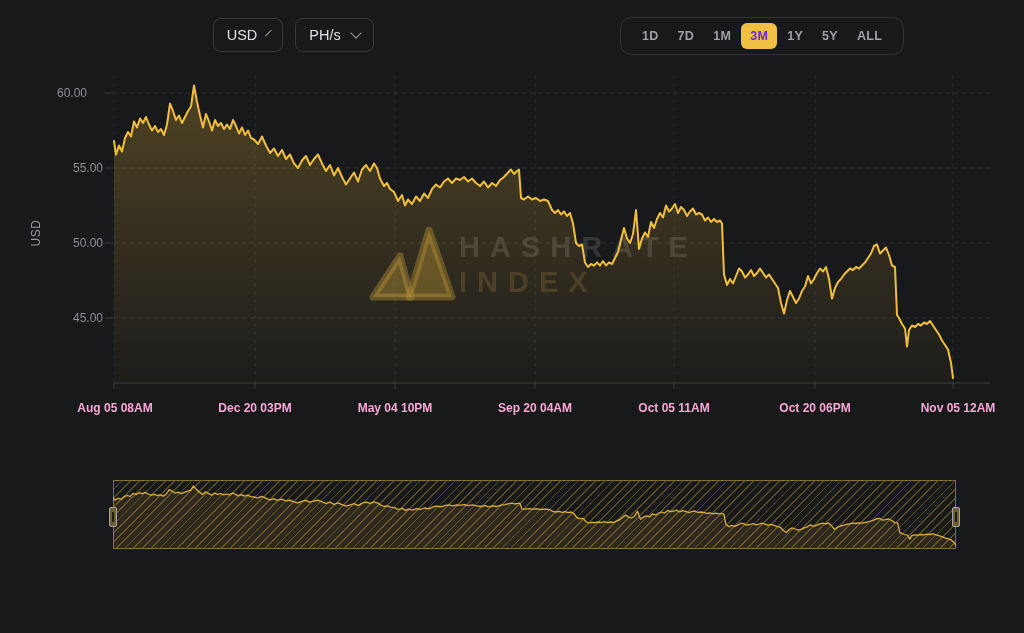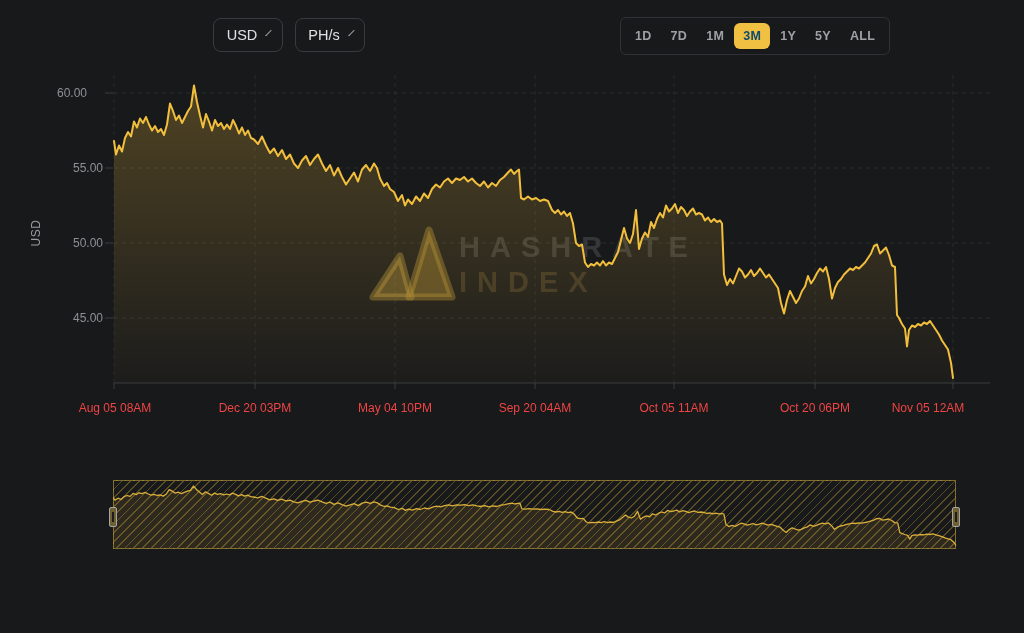--- a/index.html
+++ b/index.html
@@ -7,31 +7,31 @@
        font-family:"Liberation Sans",sans-serif;-webkit-font-smoothing:antialiased;}
   .abs{position:absolute;}
 
   
   .title{left:24px;top:26px;font-size:17px;font-weight:700;color:#f2f3f5;letter-spacing:.2px;}
   .dd{top:18px;height:34px;border:1px solid #3a3b3f;border-radius:8px;display:flex;
       align-items:center;justify-content:center;padding:0 13px;cursor:pointer;}
   .dd-label{font-size:14.5px;color:#dfe0e3;}
   .chev{width:7px;height:7px;border-right:1.6px solid #9a9c9f;border-bottom:1.6px solid #9a9c9f;
         transform:rotate(45deg);margin-left:11px;margin-top:-4px;}
-  .rangegrp{left:620px;top:17px;height:38px;border:1px solid #303134;border-radius:6px;
-        display:flex;align-items:center;padding:0 5px;gap:1px;box-sizing:border-box;}
+  .rangegrp{left:620px;top:17px;height:38px;border:1px solid #303134;border-radius:11px;
+        display:flex;align-items:center;padding:0 12px;gap:1px;box-sizing:border-box;}
   .rbtn{font-size:12.5px;font-weight:700;color:#9fa1a5;padding:6px 9px;border-radius:6px;
         letter-spacing:.3px;cursor:pointer;}
-  .rbtn.active{background:#f0c043;color:#0c4a6e;}
+  .rbtn.active{background:#f0c043;color:#6d28d9;}
 
   
   .ylab{font-size:12px;color:#8e9094;width:60px;text-align:right;}
   .yaxis-title{left:6px;top:226px;width:60px;font-size:12px;color:#9a9c9f;
                transform:rotate(-90deg);transform-origin:center;text-align:center;letter-spacing:.5px;}
-  .xlab{font-size:12px;color:#ef4444;top:401px;transform:translateX(-50%);white-space:nowrap;}
+  .xlab{font-size:12px;color:#f9a8d4;top:401px;transform:translateX(-50%);white-space:nowrap;font-weight:bold;}
 
   
   .wm-text1{left:459px;top:231px;font-size:29px;font-weight:700;letter-spacing:10px;
             color:rgba(255,255,255,0.13);}
   .wm-text2{left:459px;top:266px;font-size:29px;font-weight:700;letter-spacing:10px;
             color:rgba(235,190,95,0.16);}
 
   
   .nav-sel{left:113px;top:480px;width:843px;height:69px;box-sizing:border-box;
      border:1px solid rgba(212,174,60,0.55);
@@ -49,21 +49,21 @@
 <body>
 
 <div class="app">
 
 
   <div class="abs dd" style="left:213px;width:70px;box-sizing:border-box;">
     <span class="dd-label">USD</span>
     <span class="chev"></span>
   </div>
 
-  <div class="abs dd" style="left:295px;width:70px;box-sizing:border-box;text-align:center;">
+  <div class="abs dd" style="left:295px;width:79px;box-sizing:border-box;text-align:center;">
     <span class="dd-label">PH/s</span>
     <span class="chev"></span>
   </div>
 
   <div class="abs rangegrp">
     <span class="rbtn">1D</span>
     <span class="rbtn">7D</span>
     <span class="rbtn">1M</span>
     <span class="rbtn active">3M</span>
     <span class="rbtn">1Y</span>
@@ -133,21 +133,21 @@
       <line x1="953" y1="383" x2="953" y2="389"></line>
     </g>
   </svg>
 
   <div class="abs xlab" style="left:115px;">Aug 05 08AM</div>
   <div class="abs xlab" style="left:255px;">Dec 20 03PM</div>
   <div class="abs xlab" style="left:395px;">May 04 10PM</div>
   <div class="abs xlab" style="left:535px;">Sep 20 04AM</div>
   <div class="abs xlab" style="left:674px;">Oct 05 11AM</div>
   <div class="abs xlab" style="left:815px;">Oct 20 06PM</div>
-  <div class="abs xlab" style="left:928px;">Nov 05 12AM</div>
+  <div class="abs xlab" style="left:958px;">Nov 05 12AM</div>
 
   <div class="abs nav-sel"></div>
   <svg class="abs" style="left:113px;top:480px;" width="877" height="70" viewBox="0 0 877 70">
     <path id="nav-area" d="M0.0 17.3 L2.0 20.1 L5.1 18.2 L8.0 19.5 L11.0 16.7 L14.1 15.5 L17.1 16.4 L20.1 13.4 L23.1 14.6 L26.1 12.8 L29.2 13.7 L32.1 12.4 L35.2 14.0 L38.2 15.2 L41.2 14.3 L44.2 15.5 L47.2 14.9 L50.2 16.1 L53.3 14.0 L56.2 9.7 L59.3 11.2 L62.3 13.1 L65.3 12.1 L68.3 13.7 L71.3 12.4 L74.4 11.2 L77.4 10.3 L80.4 6.0 L83.4 9.4 L86.4 12.1 L89.4 14.6 L92.5 11.8 L95.4 13.4 L98.5 15.2 L101.5 13.1 L104.5 14.3 L107.5 13.7 L110.5 14.9 L113.6 14.0 L116.6 14.9 L119.5 13.1 L122.6 14.3 L125.6 15.8 L128.6 14.6 L131.6 16.1 L134.6 15.2 L137.7 16.7 L140.7 17.0 L144.7 17.9 L148.7 16.4 L152.8 18.2 L156.7 19.8 L160.8 18.8 L164.8 20.4 L168.8 19.2 L172.8 21.0 L176.9 20.1 L180.8 21.9 L184.9 22.8 L188.9 21.3 L192.9 20.4 L196.9 22.2 L201.0 21.0 L204.9 20.1 L209.0 21.9 L213.0 23.4 L217.0 22.2 L221.0 24.3 L225.1 22.8 L229.1 24.6 L233.1 26.2 L237.1 24.9 L241.2 23.7 L245.1 25.6 L249.2 23.1 L253.2 22.2 L257.2 23.4 L261.2 21.9 L264.3 22.8 L267.2 24.9 L271.3 26.5 L274.3 25.9 L277.3 27.1 L281.3 27.7 L285.4 29.5 L289.4 28.3 L292.4 30.4 L295.4 29.2 L299.4 30.1 L303.5 28.6 L307.4 29.5 L311.5 28.0 L315.5 28.9 L319.5 27.1 L323.5 26.2 L327.6 26.8 L331.6 25.6 L335.6 24.9 L339.6 25.9 L343.6 24.9 L347.7 25.2 L351.7 24.6 L355.7 25.6 L359.7 24.9 L363.8 25.9 L367.7 26.5 L371.8 25.6 L375.8 26.8 L379.8 25.9 L383.8 26.5 L387.9 25.2 L391.8 24.6 L395.9 23.7 L398.9 23.1 L401.9 24.0 L404.9 23.4 L406.9 23.1 L408.9 28.9 L412.0 29.2 L415.9 28.6 L420.0 29.2 L424.0 28.9 L428.0 29.5 L432.0 29.2 L436.1 29.5 L440.0 31.3 L443.1 32.0 L446.1 31.3 L449.2 32.3 L452.1 31.6 L455.1 32.6 L458.2 32.0 L461.2 34.1 L464.2 38.0 L467.2 38.7 L470.2 38.4 L473.3 42.0 L476.3 42.9 L479.2 42.3 L482.3 42.6 L485.3 42.0 L488.3 42.6 L491.3 41.7 L494.3 42.6 L497.4 42.0 L500.4 42.3 L503.4 41.1 L506.4 39.9 L509.4 37.4 L512.5 35.0 L515.4 37.1 L518.4 38.0 L521.5 36.2 L524.5 31.3 L527.5 39.3 L530.5 37.1 L533.5 35.9 L536.6 36.8 L539.5 33.8 L542.6 35.0 L545.6 33.2 L548.6 32.0 L551.6 32.9 L554.6 30.4 L557.6 31.6 L560.7 31.0 L563.6 30.1 L566.7 32.0 L569.7 30.7 L572.7 31.3 L575.8 32.6 L578.7 31.6 L581.8 31.0 L584.8 32.3 L587.8 32.0 L590.8 32.3 L593.8 33.5 L596.8 32.9 L599.9 33.8 L602.8 33.2 L605.9 33.8 L608.9 33.5 L610.9 34.1 L612.9 44.4 L615.9 46.6 L618.9 45.4 L622.0 46.3 L625.0 44.8 L628.0 43.2 L631.0 43.8 L634.0 45.1 L637.1 44.4 L640.0 43.5 L643.0 44.8 L646.1 44.1 L649.1 43.2 L652.1 44.1 L655.1 45.1 L658.1 44.4 L661.2 45.4 L664.1 46.3 L667.2 47.2 L670.2 50.2 L673.2 52.4 L676.2 49.6 L679.2 47.8 L682.2 49.0 L685.3 50.2 L688.2 49.3 L691.3 47.8 L694.3 46.9 L697.3 44.8 L700.3 46.3 L703.3 45.4 L706.3 44.1 L709.4 43.2 L712.3 43.8 L715.4 42.9 L718.4 45.4 L721.4 49.3 L724.4 47.2 L727.4 46.0 L730.5 45.4 L733.5 44.4 L736.5 43.8 L739.5 43.2 L742.5 43.5 L745.5 42.9 L748.6 43.2 L751.5 42.6 L754.6 42.0 L757.6 41.1 L760.6 40.2 L763.6 38.7 L766.6 38.4 L769.7 40.2 L772.7 39.6 L775.6 39.0 L778.7 40.5 L781.7 42.6 L784.7 42.9 L786.8 52.7 L788.7 53.3 L791.7 54.5 L794.8 55.4 L796.8 59.1 L798.8 55.7 L801.8 54.8 L804.8 55.1 L807.8 54.5 L810.9 54.8 L813.8 54.2 L816.9 54.5 L819.9 53.9 L822.9 54.8 L825.9 55.7 L828.9 56.6 L832.0 57.9 L835.0 58.8 L837.9 59.7 L841.0 62.4 L843.0 65.5 L843.0 68 L0 68 Z" fill="rgba(242,191,60,0.10)" stroke="none"></path>
     <path id="nav-line" d="M0.0 17.3 L2.0 20.1 L5.1 18.2 L8.0 19.5 L11.0 16.7 L14.1 15.5 L17.1 16.4 L20.1 13.4 L23.1 14.6 L26.1 12.8 L29.2 13.7 L32.1 12.4 L35.2 14.0 L38.2 15.2 L41.2 14.3 L44.2 15.5 L47.2 14.9 L50.2 16.1 L53.3 14.0 L56.2 9.7 L59.3 11.2 L62.3 13.1 L65.3 12.1 L68.3 13.7 L71.3 12.4 L74.4 11.2 L77.4 10.3 L80.4 6.0 L83.4 9.4 L86.4 12.1 L89.4 14.6 L92.5 11.8 L95.4 13.4 L98.5 15.2 L101.5 13.1 L104.5 14.3 L107.5 13.7 L110.5 14.9 L113.6 14.0 L116.6 14.9 L119.5 13.1 L122.6 14.3 L125.6 15.8 L128.6 14.6 L131.6 16.1 L134.6 15.2 L137.7 16.7 L140.7 17.0 L144.7 17.9 L148.7 16.4 L152.8 18.2 L156.7 19.8 L160.8 18.8 L164.8 20.4 L168.8 19.2 L172.8 21.0 L176.9 20.1 L180.8 21.9 L184.9 22.8 L188.9 21.3 L192.9 20.4 L196.9 22.2 L201.0 21.0 L204.9 20.1 L209.0 21.9 L213.0 23.4 L217.0 22.2 L221.0 24.3 L225.1 22.8 L229.1 24.6 L233.1 26.2 L237.1 24.9 L241.2 23.7 L245.1 25.6 L249.2 23.1 L253.2 22.2 L257.2 23.4 L261.2 21.9 L264.3 22.8 L267.2 24.9 L271.3 26.5 L274.3 25.9 L277.3 27.1 L281.3 27.7 L285.4 29.5 L289.4 28.3 L292.4 30.4 L295.4 29.2 L299.4 30.1 L303.5 28.6 L307.4 29.5 L311.5 28.0 L315.5 28.9 L319.5 27.1 L323.5 26.2 L327.6 26.8 L331.6 25.6 L335.6 24.9 L339.6 25.9 L343.6 24.9 L347.7 25.2 L351.7 24.6 L355.7 25.6 L359.7 24.9 L363.8 25.9 L367.7 26.5 L371.8 25.6 L375.8 26.8 L379.8 25.9 L383.8 26.5 L387.9 25.2 L391.8 24.6 L395.9 23.7 L398.9 23.1 L401.9 24.0 L404.9 23.4 L406.9 23.1 L408.9 28.9 L412.0 29.2 L415.9 28.6 L420.0 29.2 L424.0 28.9 L428.0 29.5 L432.0 29.2 L436.1 29.5 L440.0 31.3 L443.1 32.0 L446.1 31.3 L449.2 32.3 L452.1 31.6 L455.1 32.6 L458.2 32.0 L461.2 34.1 L464.2 38.0 L467.2 38.7 L470.2 38.4 L473.3 42.0 L476.3 42.9 L479.2 42.3 L482.3 42.6 L485.3 42.0 L488.3 42.6 L491.3 41.7 L494.3 42.6 L497.4 42.0 L500.4 42.3 L503.4 41.1 L506.4 39.9 L509.4 37.4 L512.5 35.0 L515.4 37.1 L518.4 38.0 L521.5 36.2 L524.5 31.3 L527.5 39.3 L530.5 37.1 L533.5 35.9 L536.6 36.8 L539.5 33.8 L542.6 35.0 L545.6 33.2 L548.6 32.0 L551.6 32.9 L554.6 30.4 L557.6 31.6 L560.7 31.0 L563.6 30.1 L566.7 32.0 L569.7 30.7 L572.7 31.3 L575.8 32.6 L578.7 31.6 L581.8 31.0 L584.8 32.3 L587.8 32.0 L590.8 32.3 L593.8 33.5 L596.8 32.9 L599.9 33.8 L602.8 33.2 L605.9 33.8 L608.9 33.5 L610.9 34.1 L612.9 44.4 L615.9 46.6 L618.9 45.4 L622.0 46.3 L625.0 44.8 L628.0 43.2 L631.0 43.8 L634.0 45.1 L637.1 44.4 L640.0 43.5 L643.0 44.8 L646.1 44.1 L649.1 43.2 L652.1 44.1 L655.1 45.1 L658.1 44.4 L661.2 45.4 L664.1 46.3 L667.2 47.2 L670.2 50.2 L673.2 52.4 L676.2 49.6 L679.2 47.8 L682.2 49.0 L685.3 50.2 L688.2 49.3 L691.3 47.8 L694.3 46.9 L697.3 44.8 L700.3 46.3 L703.3 45.4 L706.3 44.1 L709.4 43.2 L712.3 43.8 L715.4 42.9 L718.4 45.4 L721.4 49.3 L724.4 47.2 L727.4 46.0 L730.5 45.4 L733.5 44.4 L736.5 43.8 L739.5 43.2 L742.5 43.5 L745.5 42.9 L748.6 43.2 L751.5 42.6 L754.6 42.0 L757.6 41.1 L760.6 40.2 L763.6 38.7 L766.6 38.4 L769.7 40.2 L772.7 39.6 L775.6 39.0 L778.7 40.5 L781.7 42.6 L784.7 42.9 L786.8 52.7 L788.7 53.3 L791.7 54.5 L794.8 55.4 L796.8 59.1 L798.8 55.7 L801.8 54.8 L804.8 55.1 L807.8 54.5 L810.9 54.8 L813.8 54.2 L816.9 54.5 L819.9 53.9 L822.9 54.8 L825.9 55.7 L828.9 56.6 L832.0 57.9 L835.0 58.8 L837.9 59.7 L841.0 62.4 L843.0 65.5 " fill="none" stroke="#d9af3a" stroke-width="1.3" stroke-linejoin="round"></path>
   </svg>
   <div class="abs handle" style="left:109px;"></div>
   <div class="abs handle" style="left:952px;"></div>
 
 </div>

